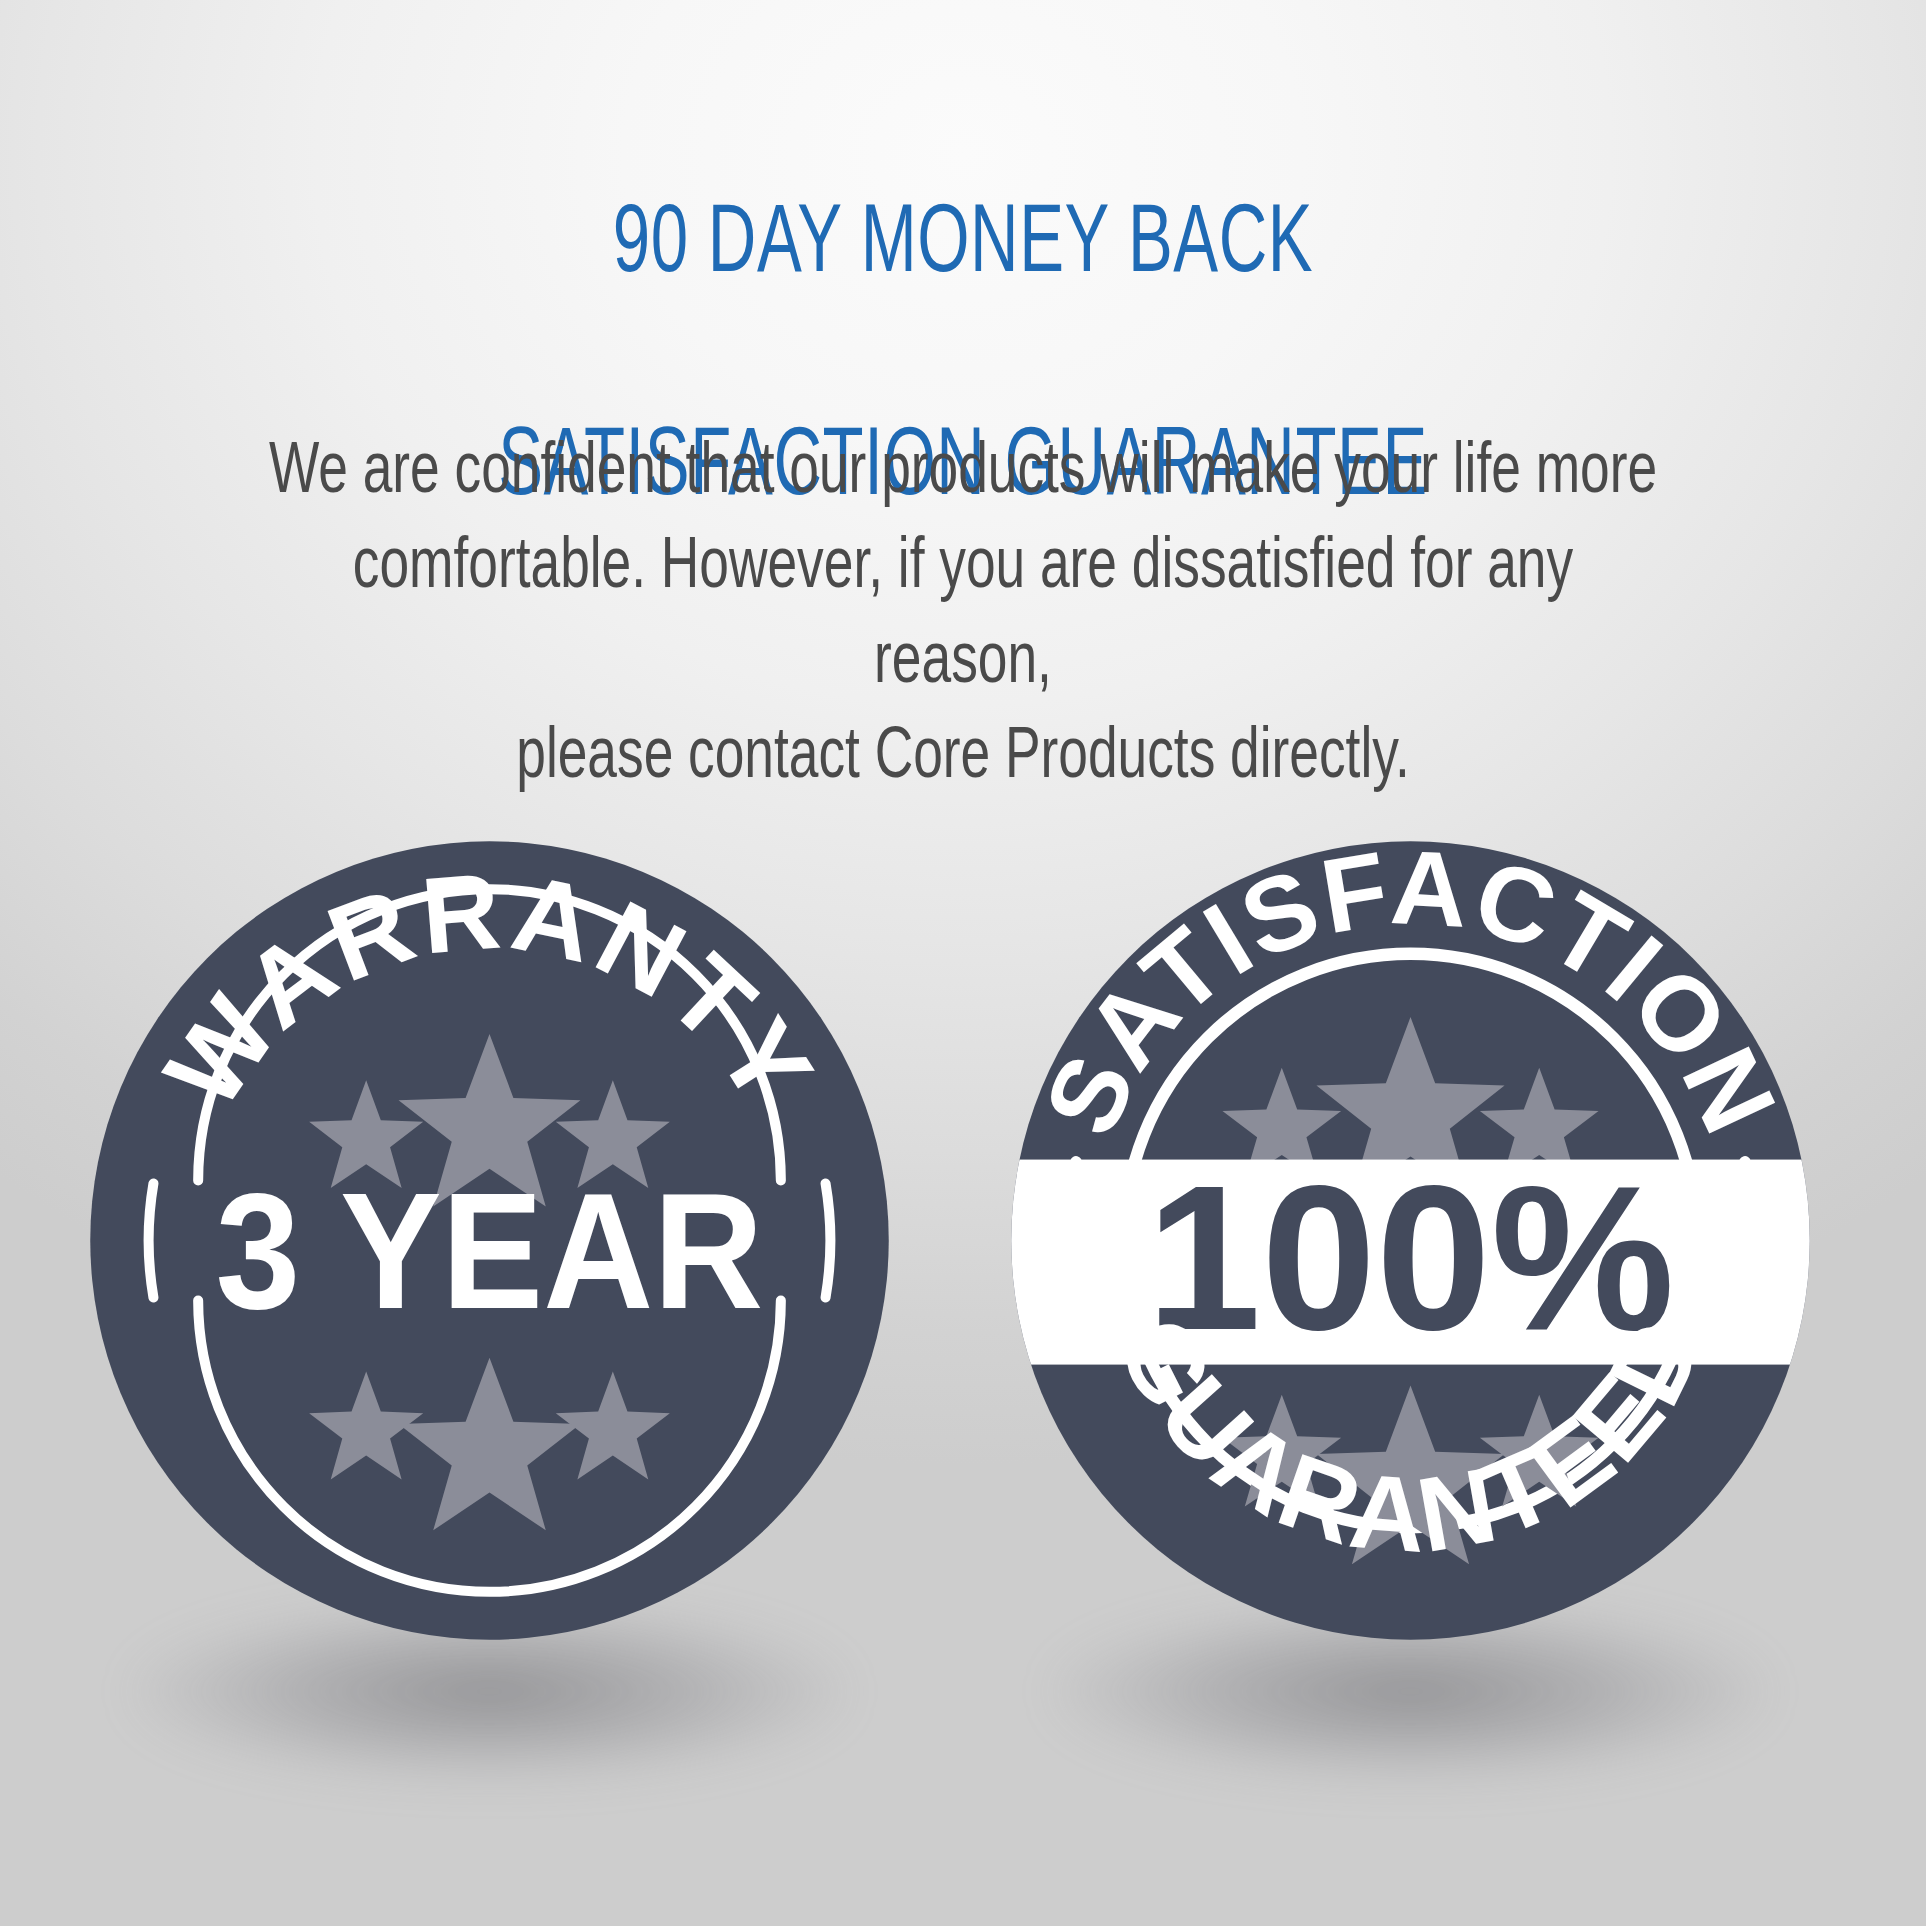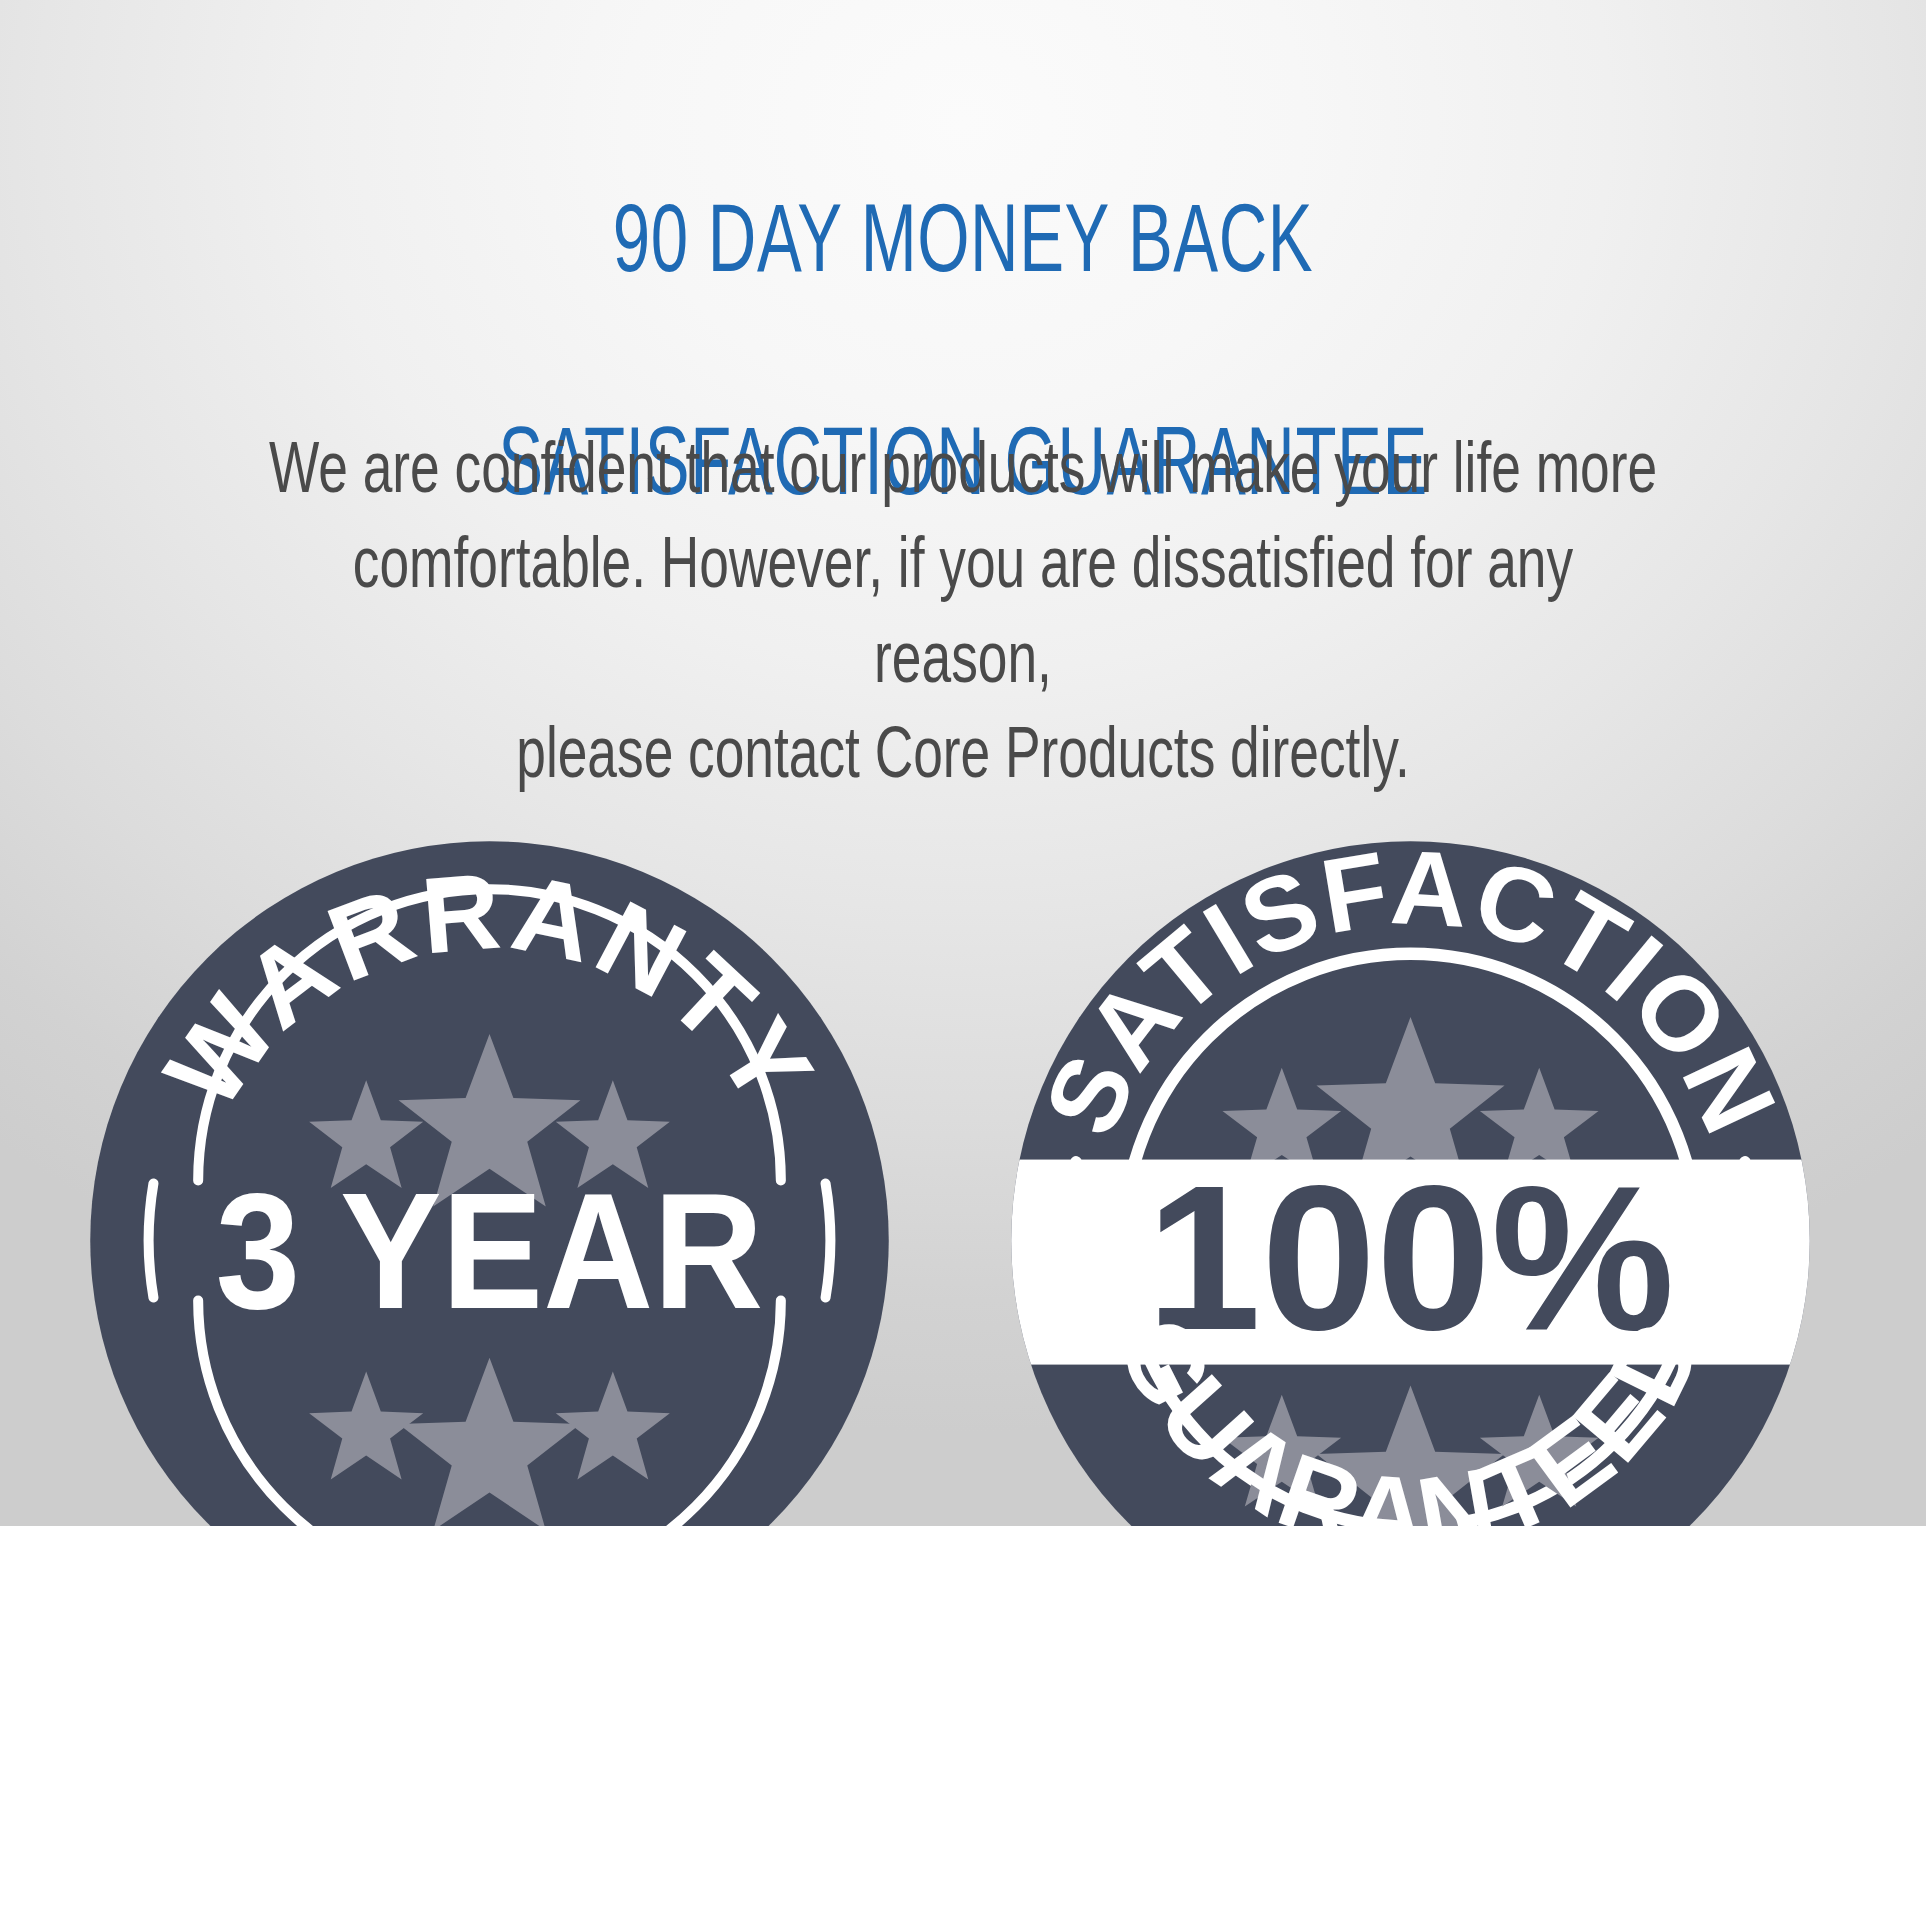--- a/index.html
+++ b/index.html
@@ -3,21 +3,21 @@
 <meta charset="utf-8">
 <style>
   html, body {
     margin: 0;
     padding: 0;
     background: #ffffff;
   }
   #page {
     position: relative;
     width: 1926px;
-    height: 1526px;
+    height: 1926px;
     overflow: hidden;
     font-family: "Liberation Sans", sans-serif;
     background:
       radial-gradient(ellipse 1541px 1310px at 50% 8%,
         #fbfbfb 0%, #f7f7f7 22%, #f0f0f0 42%, #e6e6e6 60%,
         #dcdcdc 76%, #d2d2d2 90%, #cdcdcd 100%);
   }
 
   
   .headline {

